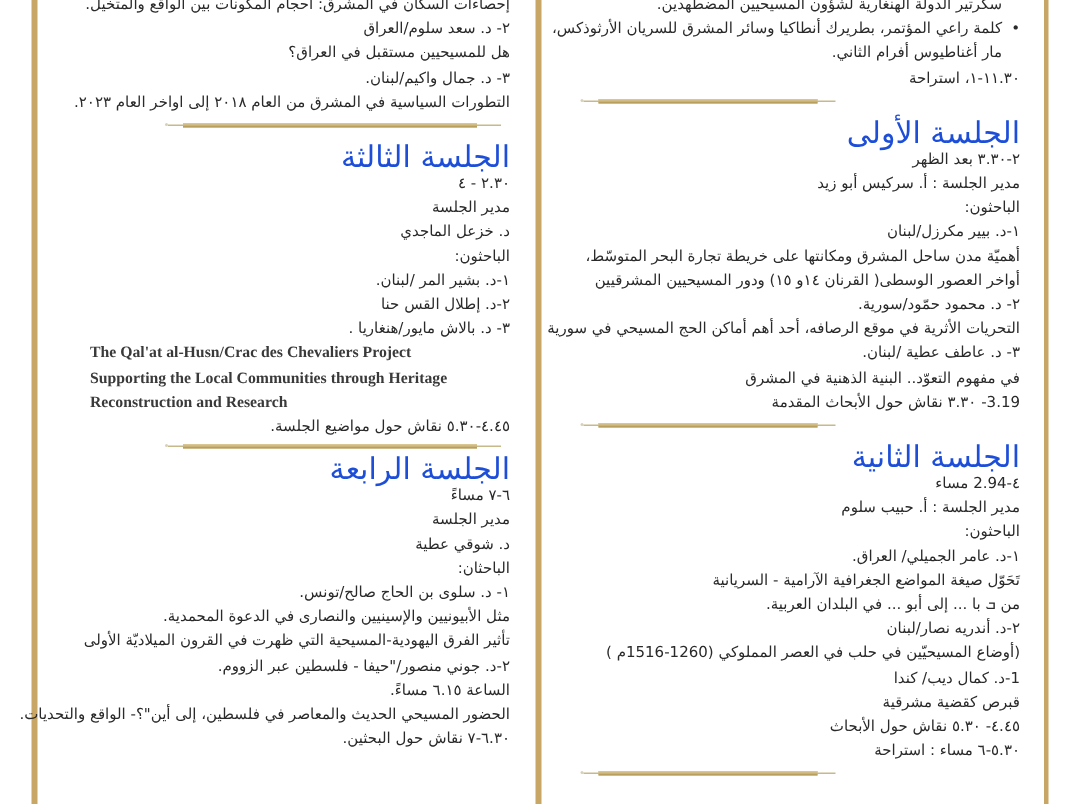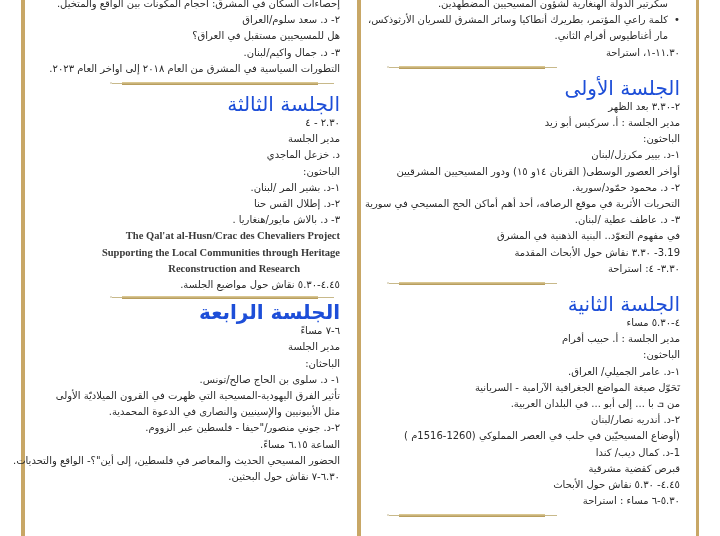--- a/index.html
+++ b/index.html
@@ -12,24 +12,24 @@
   .vline { position: absolute; top: 0; bottom: 0; width: 4px; background: #c8a766; }
   .vline.thin { width: 3px; }
   .page {
     position: absolute; top: 0; bottom: 0;
     direction: rtl; text-align: right;
     font-size: 10px; line-height: 16.2px;
   }
   .page .line { white-space: nowrap; }
   .page .line.en {
     font-family: "Liberation Serif", "DejaVu Serif", serif;
-    font-weight: bold; font-size: 10.5px; direction: ltr; text-align: right;
+    font-weight: bold; font-size: 10.5px; direction: ltr; text-align: left;
     color: #3a3a3a;
   }
-  .page .line.en.center { text-align: right; padding-right: 40px; }
+  .page .line.en.center { text-align: left; padding-right: 40px; }
   .heading { font-size: 20px; line-height: 22px; margin-top: 2px; color: #1d4ed8; }
   .bullet::before { content: "\2022"; margin-left: 6px; }
   .indent { padding-right: 12px; }
   .sep {
     position: relative; height: 10px; margin: 2px 0 4px 0;
   }
   .sep .outer {
     position: absolute; top: 4px; height: 1px; background: #c8b98a;
   }
   .sep .inner {
@@ -76,27 +76,28 @@
     <div class="line">٤.٤٥-٥.٣٠ نقاش حول مواضيع الجلسة.</div>
   </div>
 
   <div class="sep" style="margin:0;">
     <span class="dot" style="left:50px;"></span>
     <span class="outer" style="left:52px; width:222px;"></span>
     <span class="inner" style="left:62px; width:196px;"></span>
   </div>
 
   <div>
-    <div class="heading" style="margin-top:-2px;font-weight:bold;">الجلسة الرابعة</div>
+    <div class="heading" style="margin-top:-2px;">الجلسة الرابعة</div>
     <div class="line">٦-٧ مساءً</div>
     <div class="line">مدير الجلسة</div>
+    <div class="line">د. شوقي عطية</div>
     <div class="line">الباحثان:</div>
     <div class="line">١- د. سلوى بن الحاج صالح/تونس.</div>
+    <div class="line">مثل الأبيونيين والإسينيين والنصارى في الدعوة المحمدية.</div>
     <div class="line">تأثير الفرق اليهودية-المسيحية التي ظهرت في القرون الميلاديّة الأولى</div>
-    <div class="line">مثل الأبيونيين والإسينيين والنصارى في الدعوة المحمدية.</div>
     <div class="line">٢-د. جوني منصور/"حيفا - فلسطين عبر الزووم.</div>
     <div class="line">الساعة ٦.١٥ مساءً.</div>
     <div class="line">الحضور المسيحي الحديث والمعاصر في فلسطين، إلى أين"؟- الواقع والتحديات.</div>
     <div class="line">٦.٣٠-٧ نقاش حول البحثين.</div>
   </div>
 
 </div>
 
 <div class="page" style="left:395px; width:285px; top:-4px;">
   <div>
@@ -111,39 +112,39 @@
     <span class="outer" style="left:-6px; width:168px;"></span>
     <span class="inner" style="left:4px; width:146px;"></span>
   </div>
 
   <div>
     <div class="heading">الجلسة الأولى</div>
     <div class="line">٢-٣.٣٠ بعد الظهر</div>
     <div class="line">مدير الجلسة : أ. سركيس أبو زيد</div>
     <div class="line">الباحثون:</div>
     <div class="line"> ١-د. بيير مكرزل/لبنان</div>
+    <div class="line">أهميّة مدن ساحل المشرق ومكانتها على خريطة تجارة البحر المتوسّط،</div>
     <div class="line">أواخر العصور الوسطى( القرنان ١٤و ١٥) ودور المسيحيين المشرقيين</div>
     <div class="line">٢- د. محمود حمّود/سورية.</div>
     <div class="line">التحريات الأثرية في موقع الرصافه، أحد أهم أماكن الحج المسيحي في سورية</div>
     <div class="line">٣- د. عاطف عطية /لبنان.</div>
     <div class="line">في مفهوم التعوّد.. البنية الذهنية في المشرق</div>
     <div class="line">3.19- ٣.٣٠ نقاش حول الأبحاث المقدمة</div>
-    <div class="line">٣.٣٠- ٤: استراحة</div>
   </div>
 
   <div class="sep">
     <span class="dot" style="left:-8px;"></span>
     <span class="outer" style="left:-6px; width:168px;"></span>
     <span class="inner" style="left:4px; width:146px;"></span>
   </div>
 
   <div>
     <div class="heading">الجلسة الثانية</div>
-    <div class="line">٤-٥.٣٠ مساء</div>
-    <div class="line">مدير الجلسة : أ. حبيب أفرام</div>
+    <div class="line">٤-2.94 مساء</div>
+    <div class="line">مدير الجلسة : أ. حبيب سلوم</div>
     <div class="line">الباحثون:</div>
     <div class="line">١-د. عامر الجميلي/ العراق.</div>
     <div class="line">تَحَوّل صيغة المواضع الجغرافية الآرامية - السريانية</div>
     <div class="line">من ܒ با ... إلى أبو ... في البلدان العربية.</div>
     <div class="line">٢-د. أندريه نصار/لبنان</div>
     <div class="line">(أوضاع المسيحيّين في حلب في العصر المملوكي (1260-1516م )</div>
     <div class="line">1-د. كمال ديب/ كندا</div>
     <div class="line">قبرص كقضية مشرقية</div>
     <div class="line">٤.٤٥- ٥.٣٠ نقاش حول الأبحاث</div>
     <div class="line">٥.٣٠-٦ مساء : استراحة</div>

